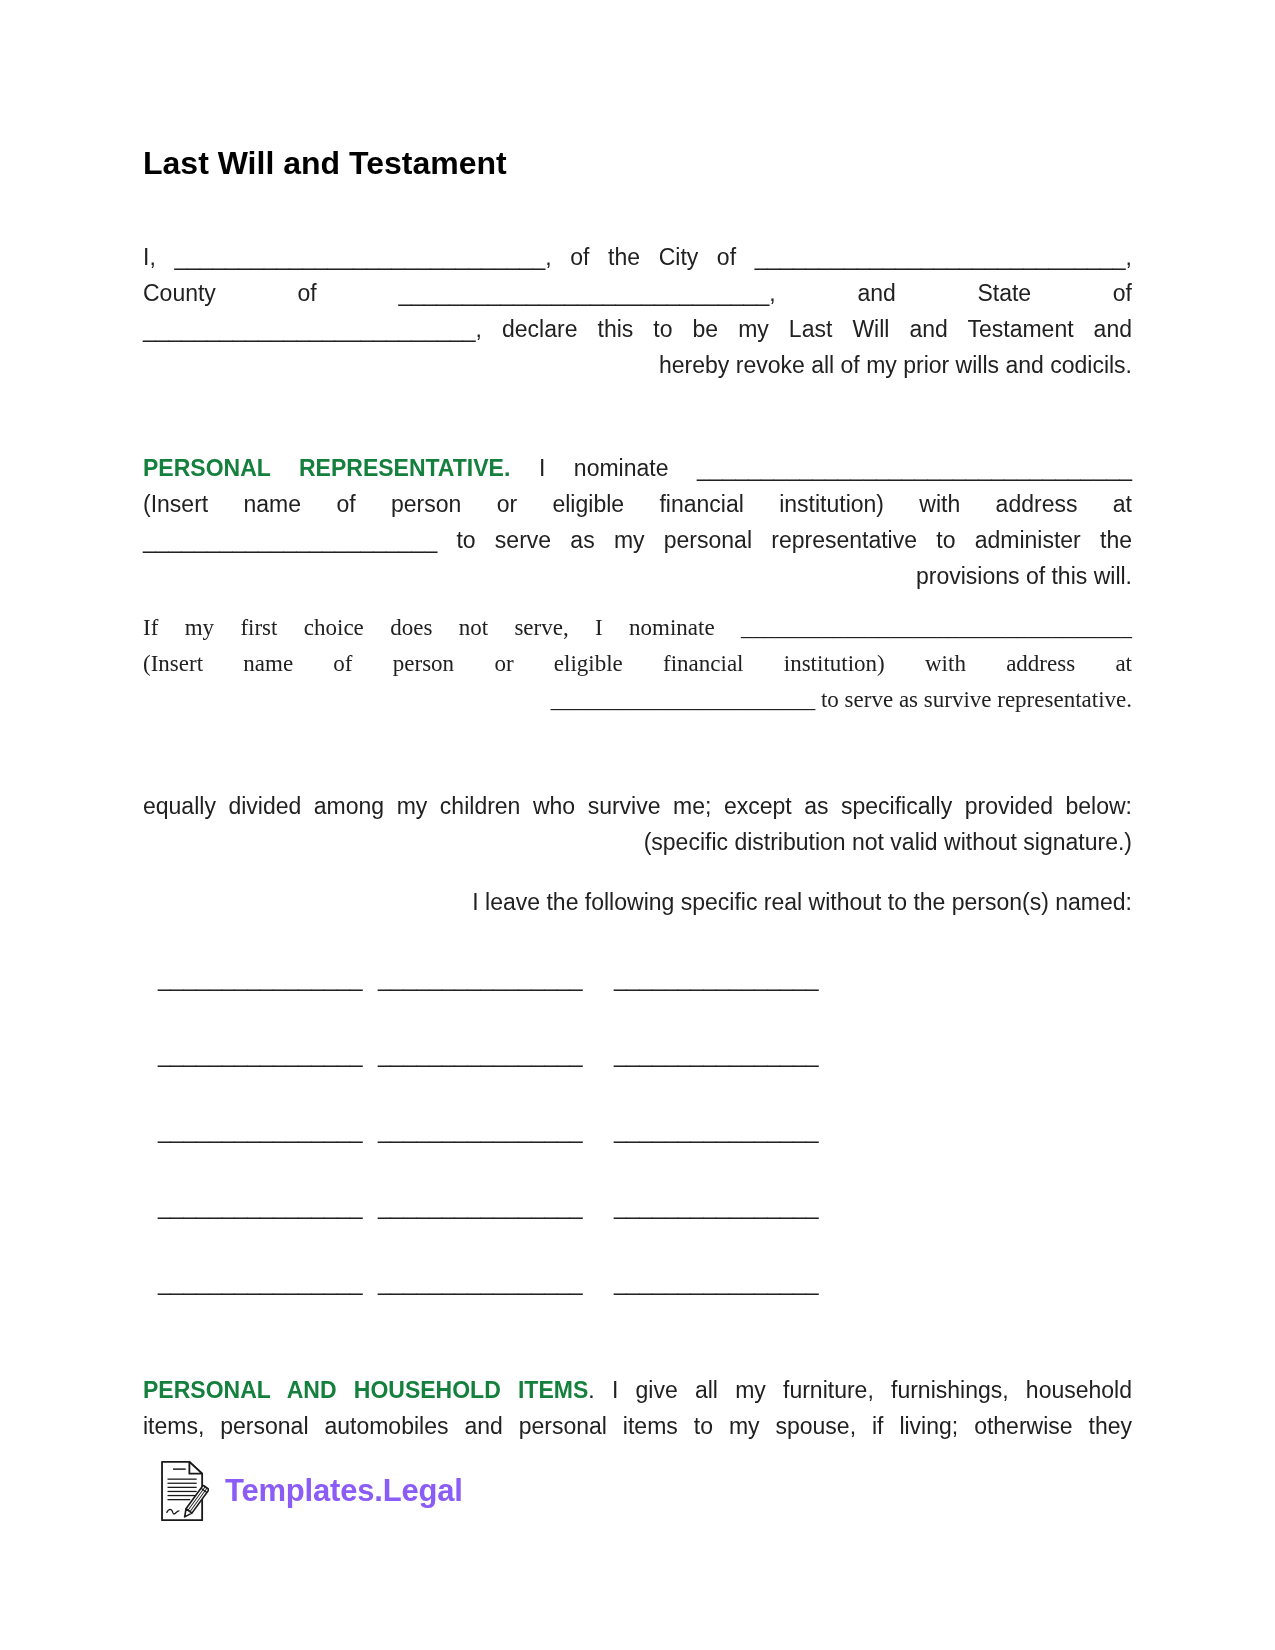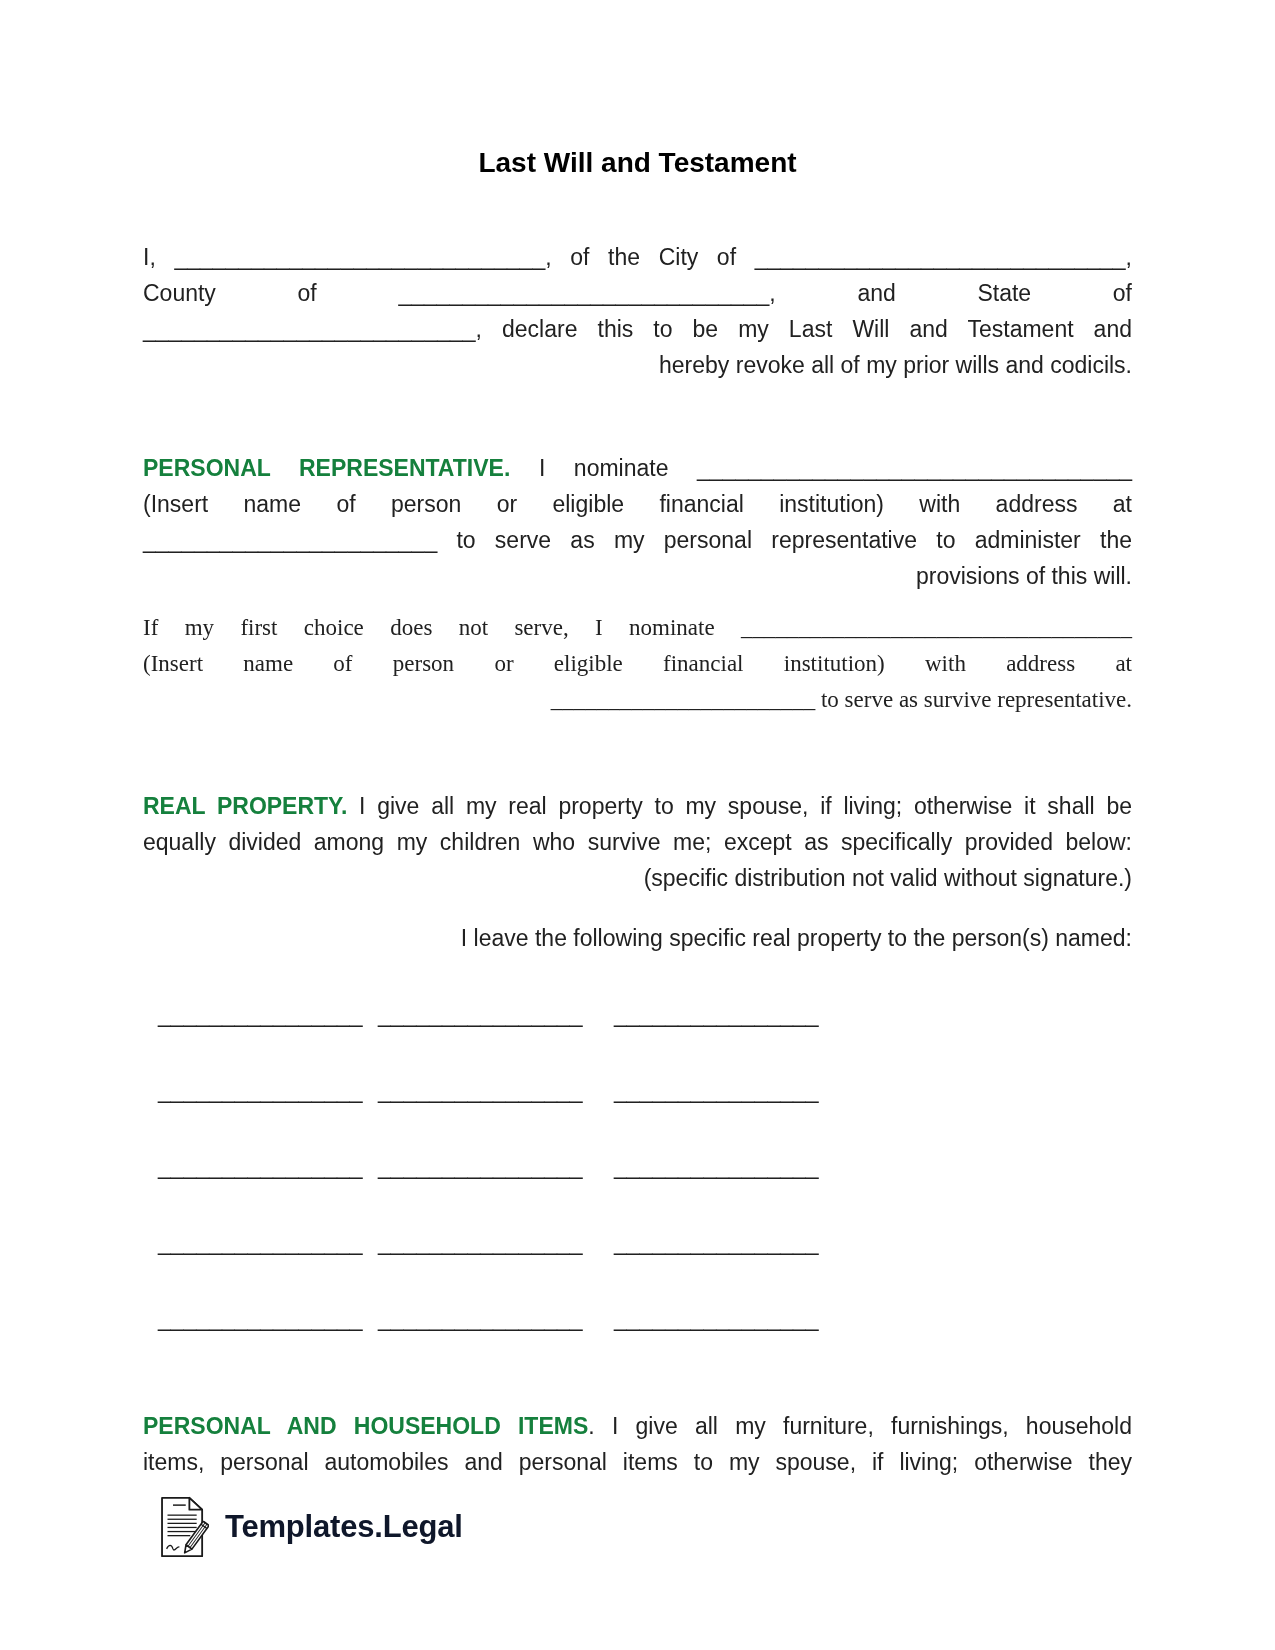--- a/index.html
+++ b/index.html
@@ -8,42 +8,42 @@
     width:1275px;height:1650px;
     box-sizing:border-box;
     padding:145px 143px 0 143px;
     background:#ffffff;
     overflow:hidden;
     font-family:"Liberation Sans","DejaVu Sans",sans-serif;
     color:#212121;
   }
   .title{
     margin:0;
-    font-size:28px;line-height:36px;
-    text-align:center;font-weight:700;color:#000;
+    font-size:32px;line-height:36px;
+    text-align:left;font-weight:700;color:#000;
   }
   .para{font-size:23px;line-height:36px;}
   .jline{text-align:justify;text-align-last:justify;}
   .lline{text-align:right;}
   .bold{font-weight:700;color:#15803d;}
   .intro{margin-top:58px;}
   .pr1{margin-top:67px;}
   .pr2{margin-top:16px;font-family:Liberation Serif, serif;}
   .real{margin-top:70px;}
   .leadin{margin-top:24px;font-size:23px;line-height:36px;}
   .thead{margin-top:24px;display:flex;font-size:23px;line-height:36px;}
   .trow{margin-top:40px;display:flex;font-size:23px;line-height:36px;white-space:nowrap;}
   .tc1{width:220px;padding-left:15px;box-sizing:border-box;}
   .tc2{width:236px;padding-left:15px;box-sizing:border-box;}
   .tc3{padding-left:15px;}
   .th-sig{margin-left:8px;}
   .ph{margin-top:72px;}
   .footer{margin-top:16px;margin-left:14px;display:flex;align-items:center;gap:16px;}
   .brand{
-    font-size:31px;font-weight:800;color:#0f172a;letter-spacing:-0.2px;
+    font-size:31px;font-weight:800;color:#8b5cf6;letter-spacing:-0.2px;
     font-family:"Liberation Sans","DejaVu Sans",sans-serif;
   }
   .logo-svg{display:block;}
 </style>
 </head>
 <body>
 
 <div class="page">
 
   <h1 class="title">Last Will and Testament</h1>
@@ -62,26 +62,25 @@
     <div class="lline">provisions of this will.</div>
   </div>
 
   <div class="para pr2">
     <div class="jline">If my first choice does not serve, I nominate __________________________________</div>
     <div class="jline">(Insert name of person or eligible financial institution) with address at</div>
     <div class="lline">_______________________ to serve as survive representative.</div>
   </div>
 
   <div class="para real">
-    <div class="jline"><span class="bold">REAL PROPERTY.</span><span> I give all my real property to my spouse, if living; otherwise it shall be</span></div>
     <div class="jline">equally divided among my children who survive me; except as specifically provided below:</div>
     <div class="lline">(specific distribution not valid without signature.)</div>
   </div>
 
-  <div class="leadin lline">I leave the following specific real property to the person(s) named:</div>
+  <div class="leadin lline">I leave the following specific real without to the person(s) named:</div>
 
 
   <div class="trow">
     <div class="tc1">________________</div>
     <div class="tc2">________________</div>
     <div class="tc3">________________</div>
   </div>
   <div class="trow">
     <div class="tc1">________________</div>
     <div class="tc2">________________</div>

